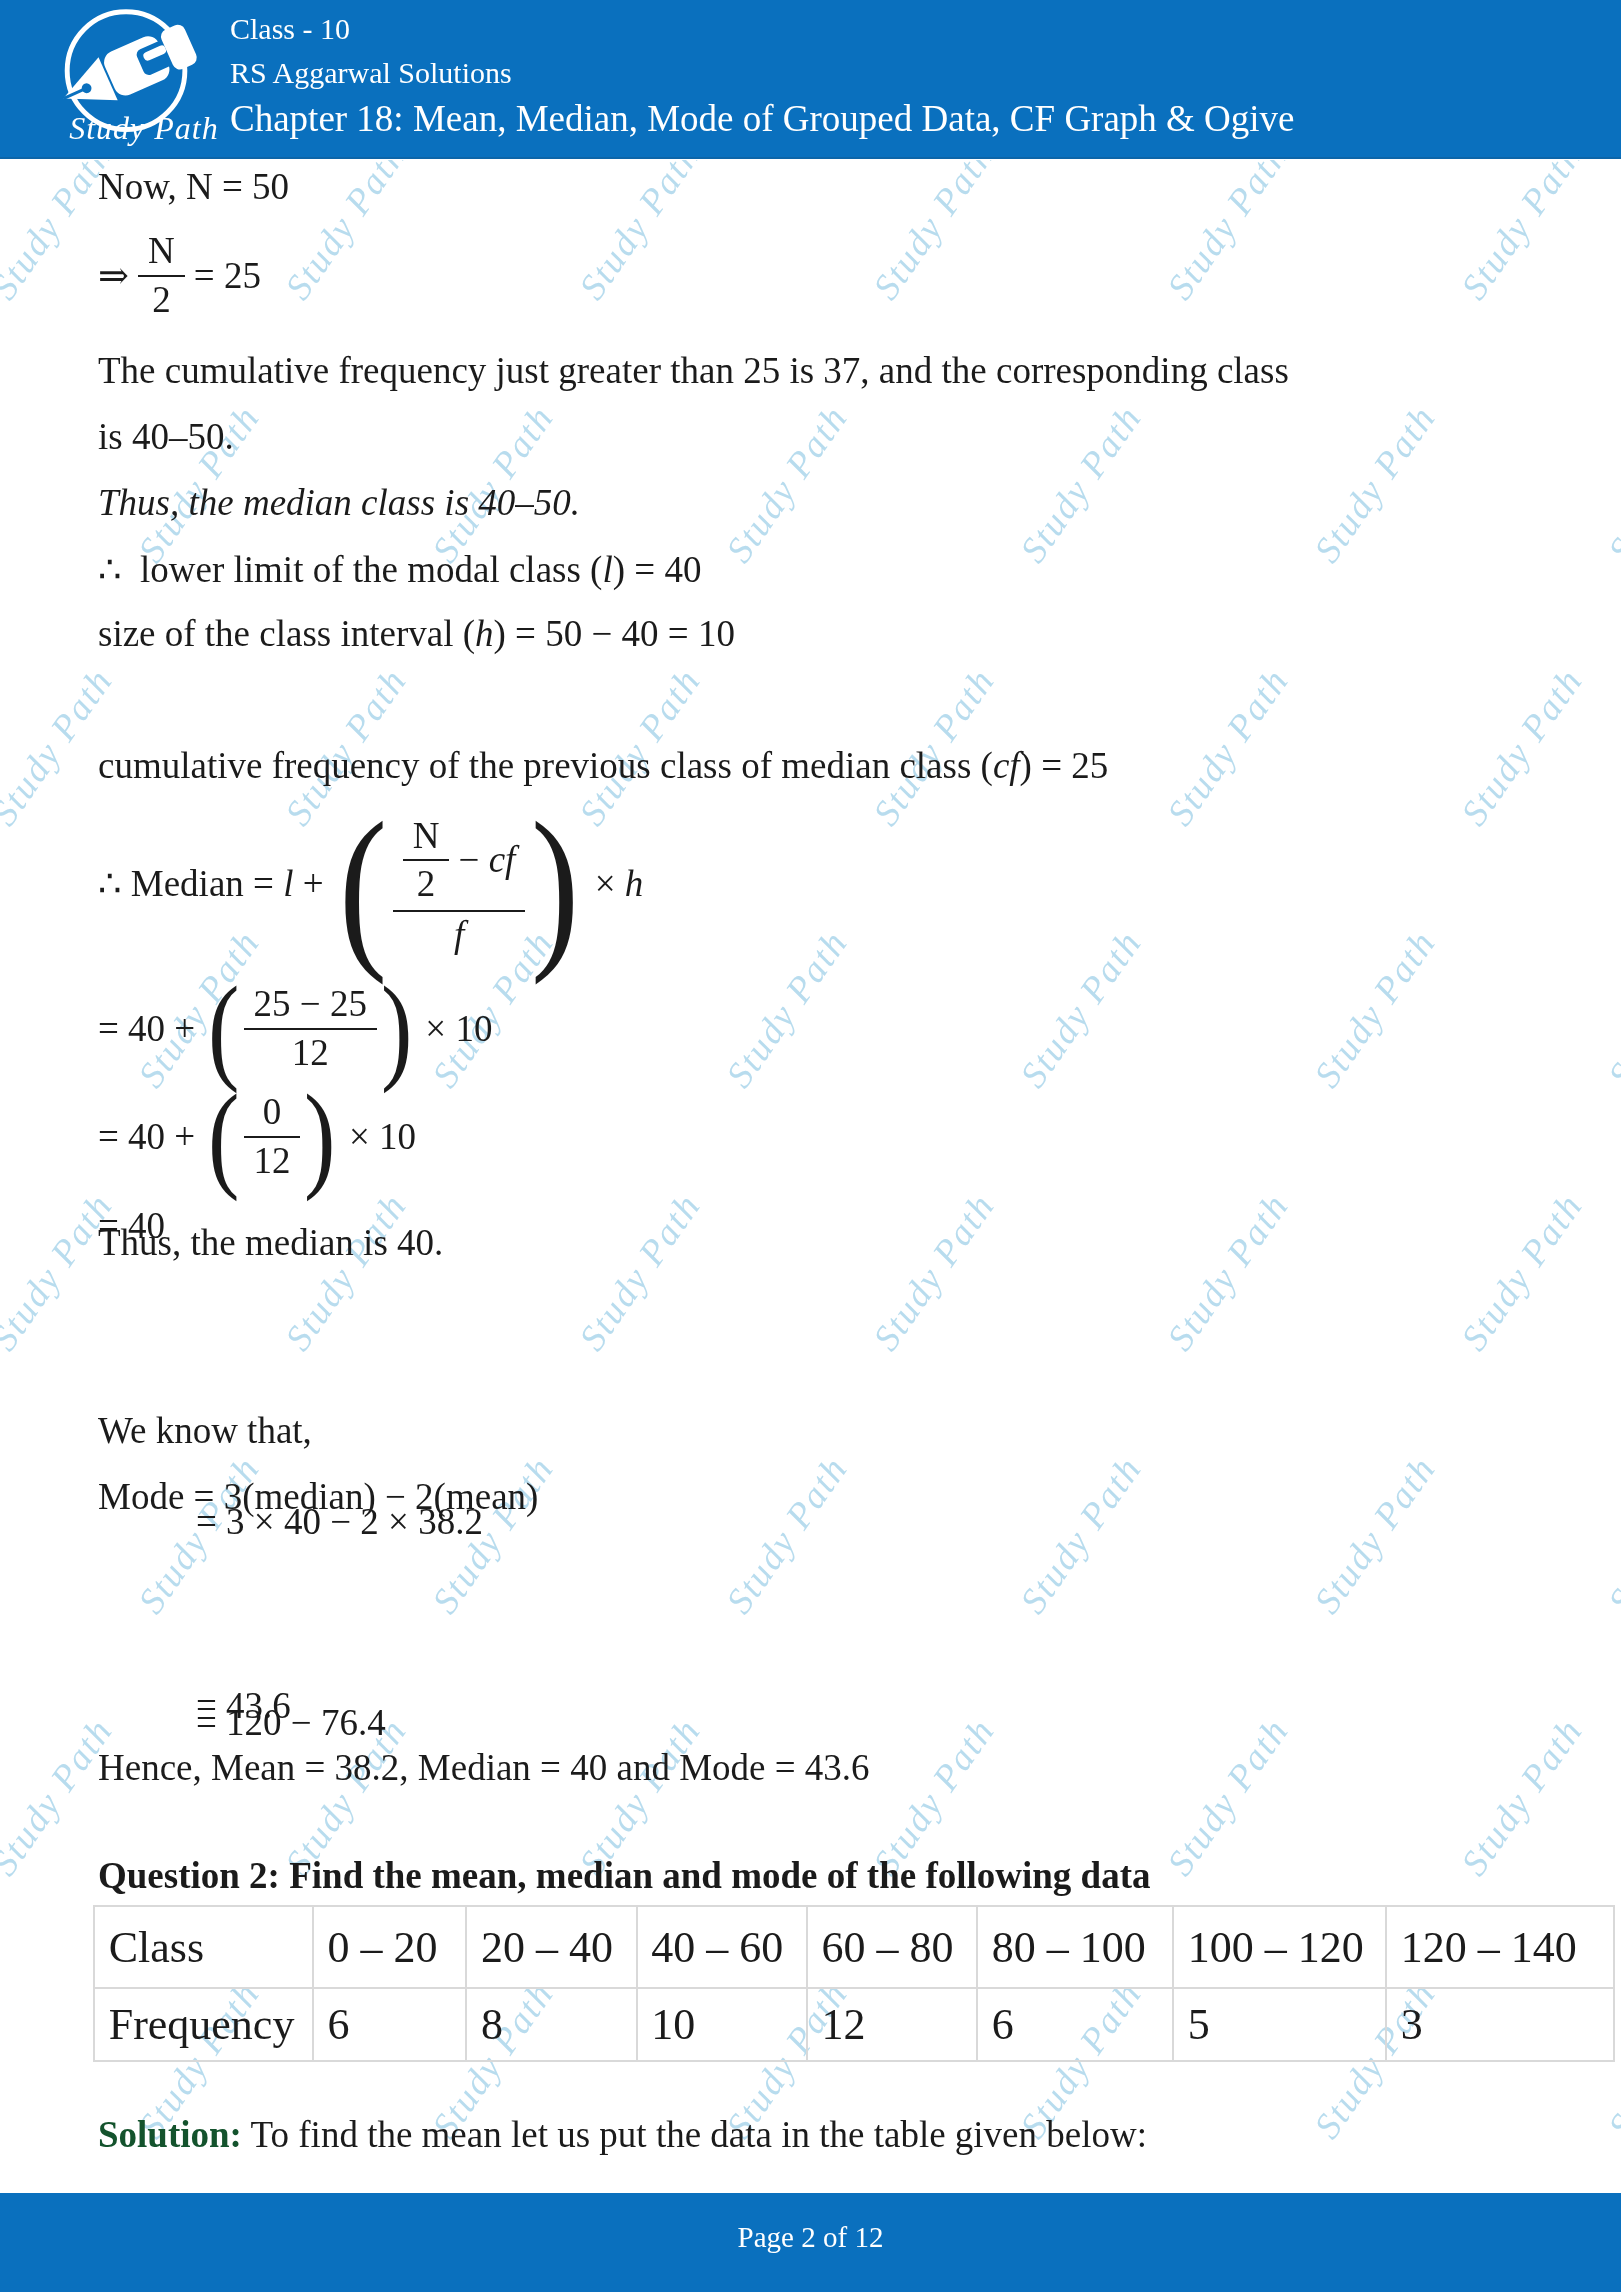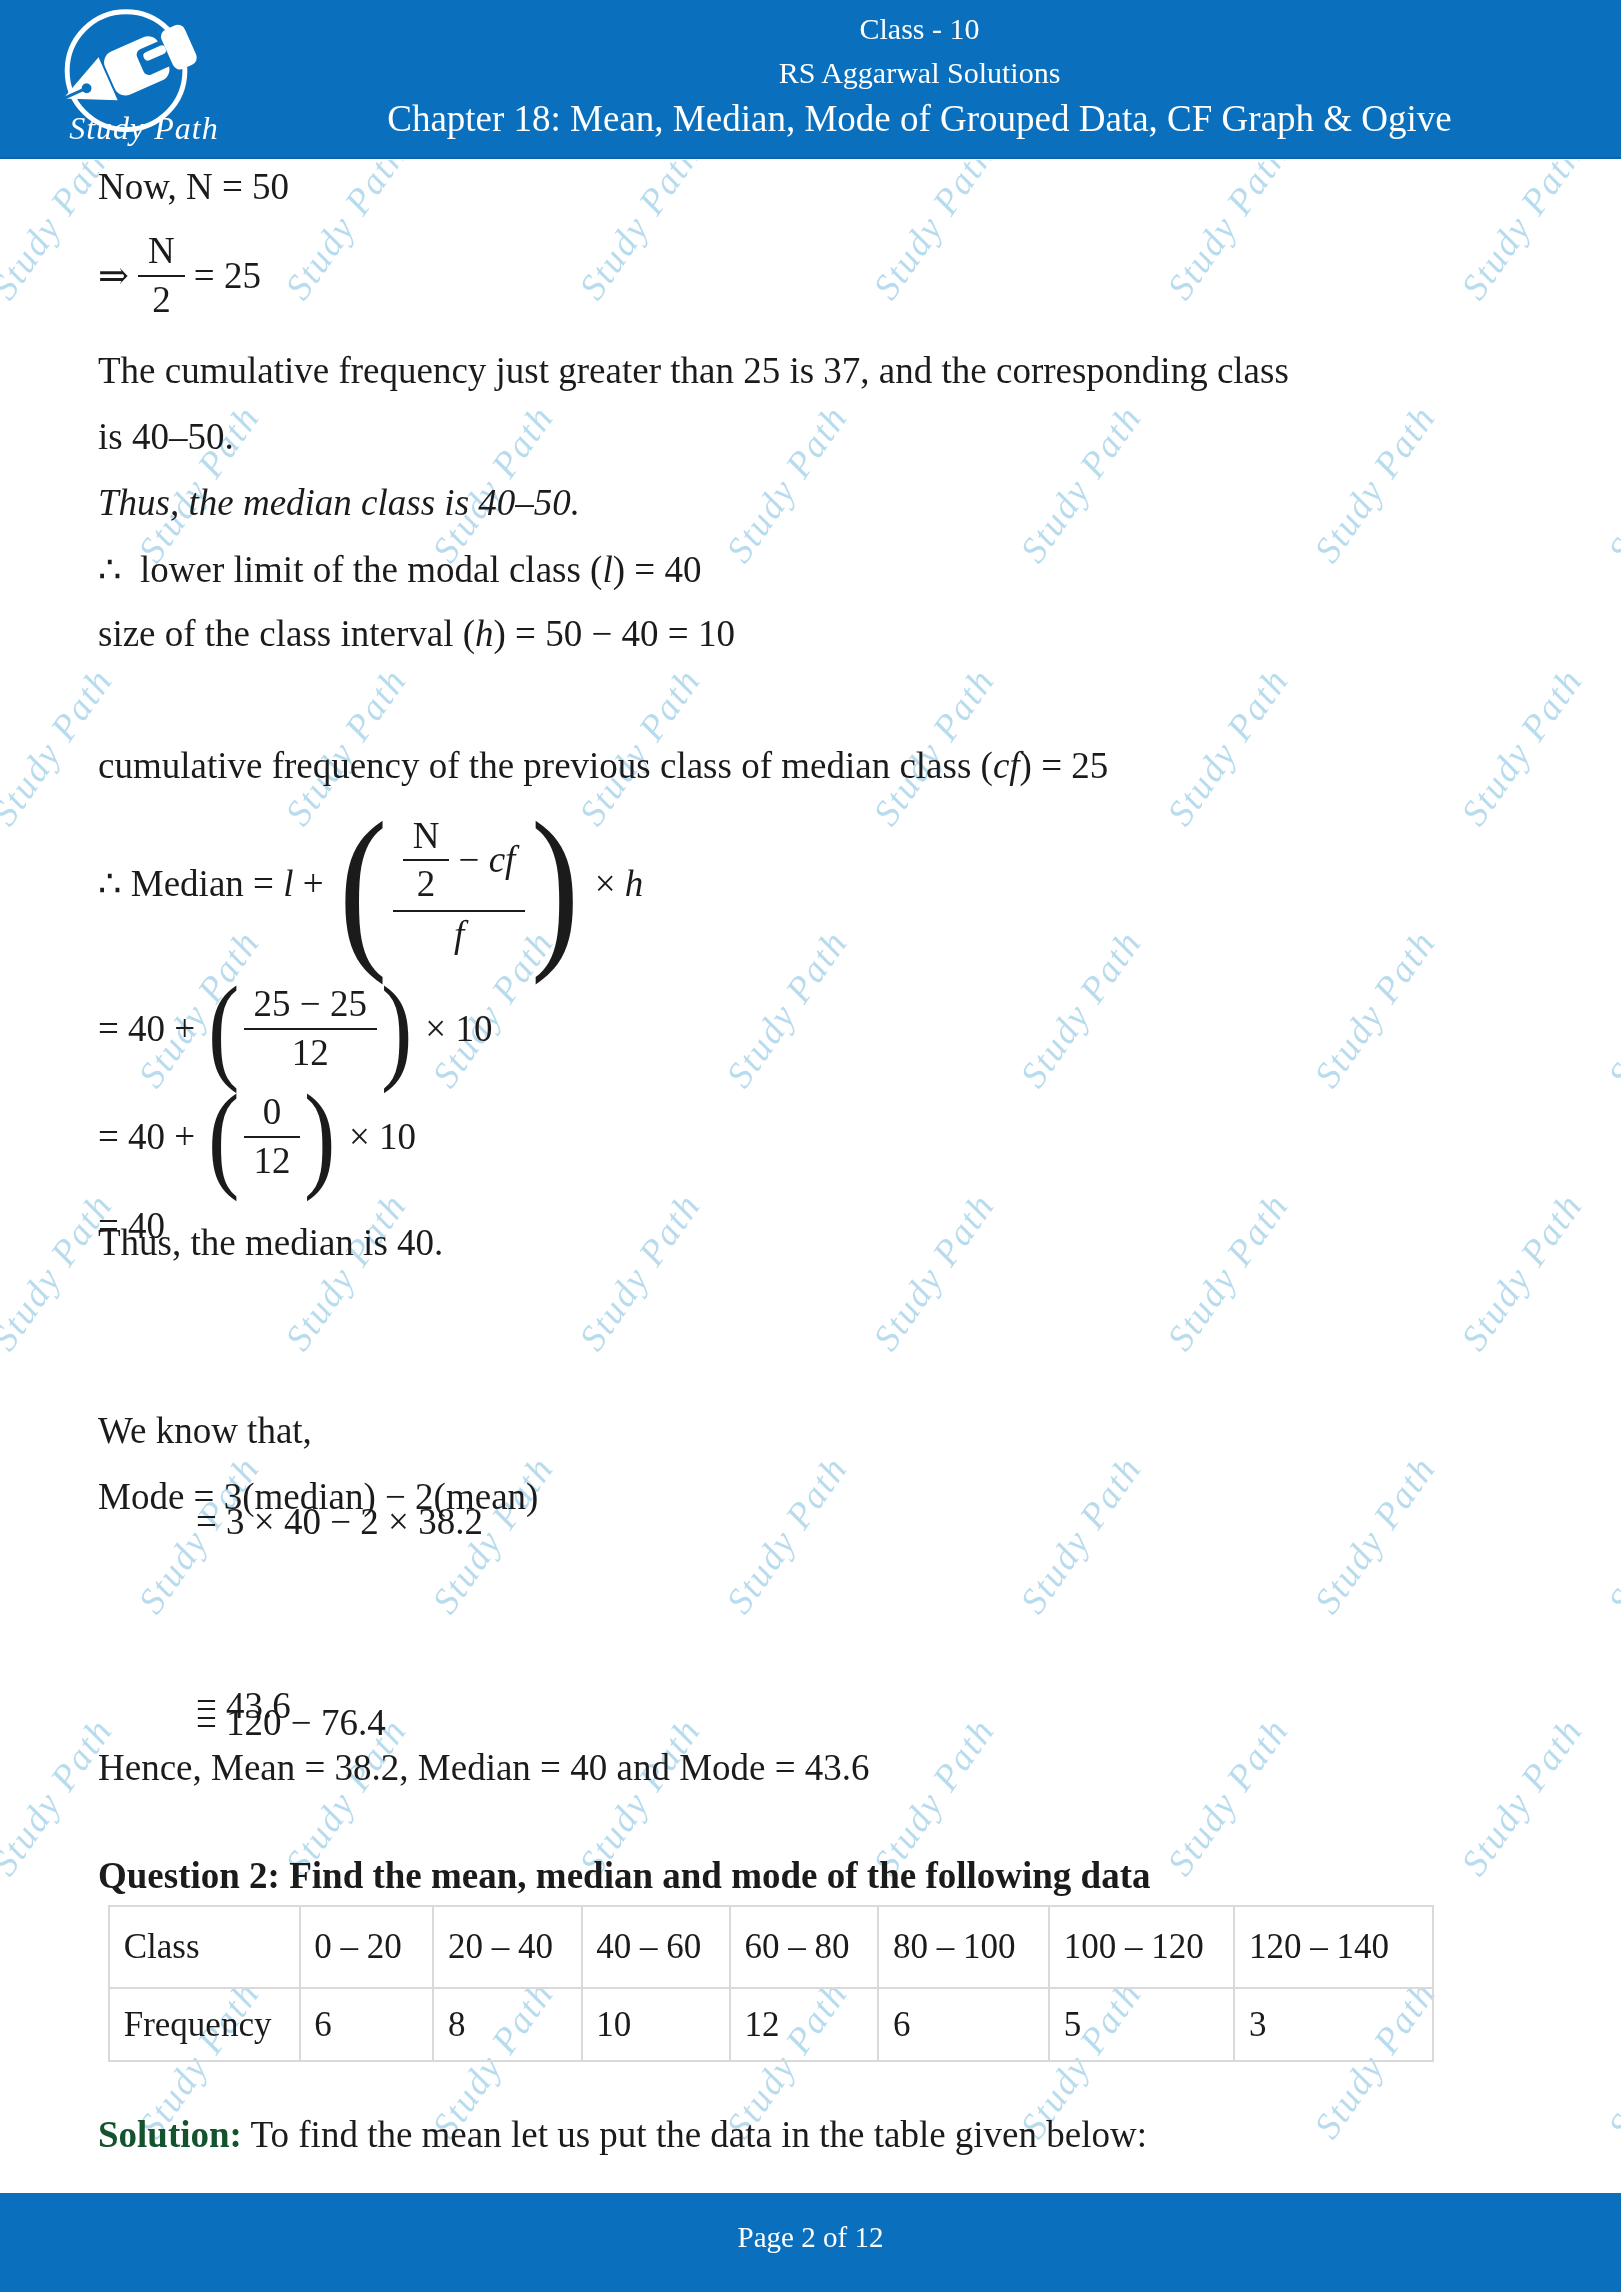--- a/index.html
+++ b/index.html
@@ -5,21 +5,21 @@
   html,body{margin:0;padding:0;background:#e8e8e8;}
   .page{
     position:relative;width:1621px;height:2293px;background:#ffffff;
     overflow:hidden;font-family:"Liberation Serif","DejaVu Serif",serif;
     color:#1b1b1b;margin:0 auto;
   }
   
   .band{position:absolute;left:0;width:1621px;background:#0a70be;}
   .band.hdr{top:0;height:157px;border-bottom:2.9px solid #0d65a8;}
   .band.ftr{top:2193px;height:100px;}
-  .htitle{position:absolute;left:230px;right:12px;text-align:center;color:#ffffff;white-space:pre;}
+  .htitle{position:absolute;left:230px;right:12px;text-align:left;color:#ffffff;white-space:pre;}
   .h1{top:11.8px;font-size:30px;}
   .h2{top:56px;font-size:30px;}
   .h3{top:97px;font-size:37px;}
   .ftext{position:absolute;top:2221px;left:0;width:1621px;text-align:center;color:#ffffff;font-size:29px;}
   
   .logo{position:absolute;left:23.5px;top:2px;width:206px;height:153px;}
   .logo svg{position:absolute;left:0;top:0;}
   .logo-text{position:absolute;left:27.4px;top:108px;width:186px;text-align:center;
     color:#ffffff;font-size:32px;font-style:italic;letter-spacing:1px;white-space:nowrap;}
   
@@ -37,22 +37,22 @@
   .mrow{position:absolute;left:98px;display:flex;align-items:center;
         font-size:37px;white-space:pre;line-height:1.15;}
   .var{font-style:italic;}
   .frac{display:inline-flex;flex-direction:column;align-items:center;}
   .frac .num,.frac .den{padding:2px 9.8px;line-height:1.15;text-align:center;}
   .frac .den{border-top:2.9px solid #1b1b1b;align-self:stretch;}
   .numrow{display:inline-flex;align-items:center;}
   .paren{font-size:118px;line-height:0;font-weight:400;transform:scaleX(0.8);}
   .paren.big{font-size:181px;}
   
-  .qtable{position:absolute;left:108px;top:1905px;width:1326px;border-collapse:collapse;
-          font-size:35px;table-layout:fixed;}
+  .qtable{position:absolute;left:93px;top:1905px;width:1522px;border-collapse:collapse;
+          font-size:44px;table-layout:fixed;}
   .qtable td{border:2px solid #d9d9d9;padding:0 0 0 13.7px;vertical-align:middle;background:transparent;}
   .qtable tr.r1 td{height:80px;}
   .qtable tr.r2 td{height:71px;}
 </style>
 </head>
 <body>
 
 <div class="page">
 
   <div class="wm-layer" id="wm-layer">

